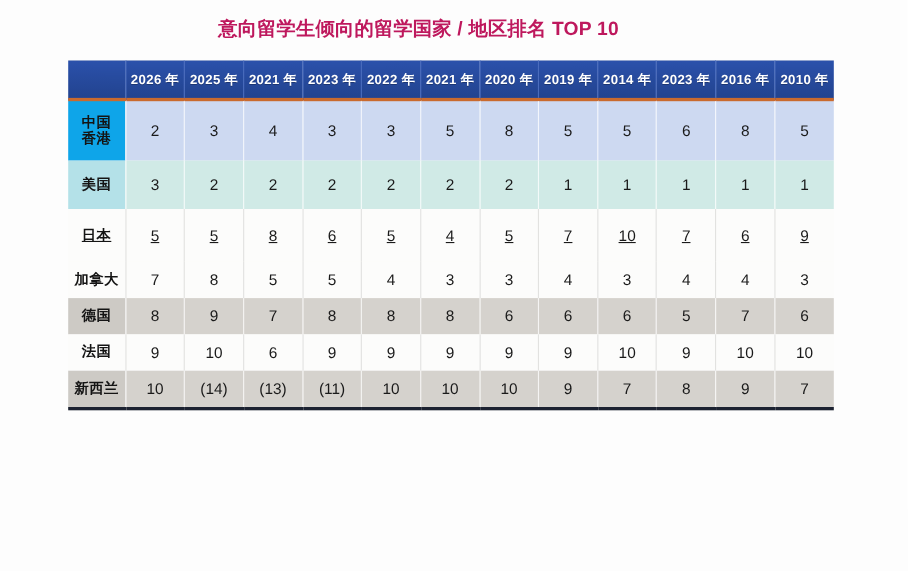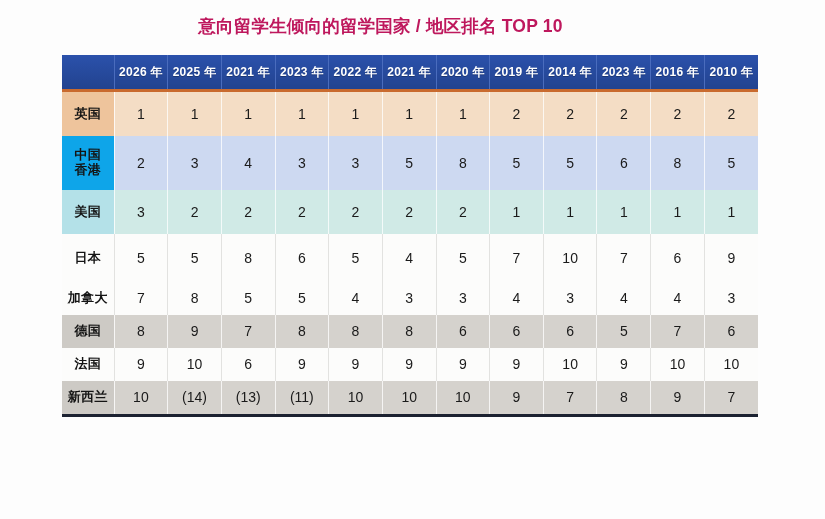--- a/index.html
+++ b/index.html
@@ -92,21 +92,21 @@
   tr.r-hk td.label     { background: #0ea5e9; }
   tr.r-us td           { background: #d0eae6; }
   tr.r-us td.label     { background: #b4e1e8; font-family: Liberation Serif, serif; }
   tr.r-gray td         { background: #d5d2cd; }
   tr.r-gray td.label   { background: #cdcac5; }
   tr.r-white td        { background: #fcfcfb; }
   tr.r-white td.label  { background: #fcfcfb; }
 
   tr.h1 td { height: 44px; }
   tr.h2 td { height: 54px; }
-  tr.h3 td { height: 48px; }
+  tr.h3 td { height: 48px; text-decoration: underline; }
   tr.h4 td { height: 33px; }
 
   tbody tr.last td {
     border-bottom: 3px solid #1c2231;
   }
   tbody tr.r-white td { border-right-color: #e2e2e0; }
 </style>
 </head>
 <body>
 
@@ -142,37 +142,20 @@
           <th>2021 年</th>
           <th>2020 年</th>
           <th>2019 年</th>
           <th>2014 年</th>
           <th>2023 年</th>
           <th>2016 年</th>
           <th>2010 年</th>
         </tr>
       </thead>
       <tbody id="table-body">
-          <tr class="r-uk h1">
-            <td class="label">
-              <span>英国</span>
-            </td>
-            <td>1</td>
-            <td>1</td>
-            <td>1</td>
-            <td>1</td>
-            <td>1</td>
-            <td>1</td>
-            <td>1</td>
-            <td>2</td>
-            <td>2</td>
-            <td>2</td>
-            <td>2</td>
-            <td>2</td>
-          </tr>
           <tr class="r-hk h2">
             <td class="label">
               <span>中国</span>
               <span>香港</span>
             </td>
             <td>2</td>
             <td>3</td>
             <td>4</td>
             <td>3</td>
             <td>3</td>

